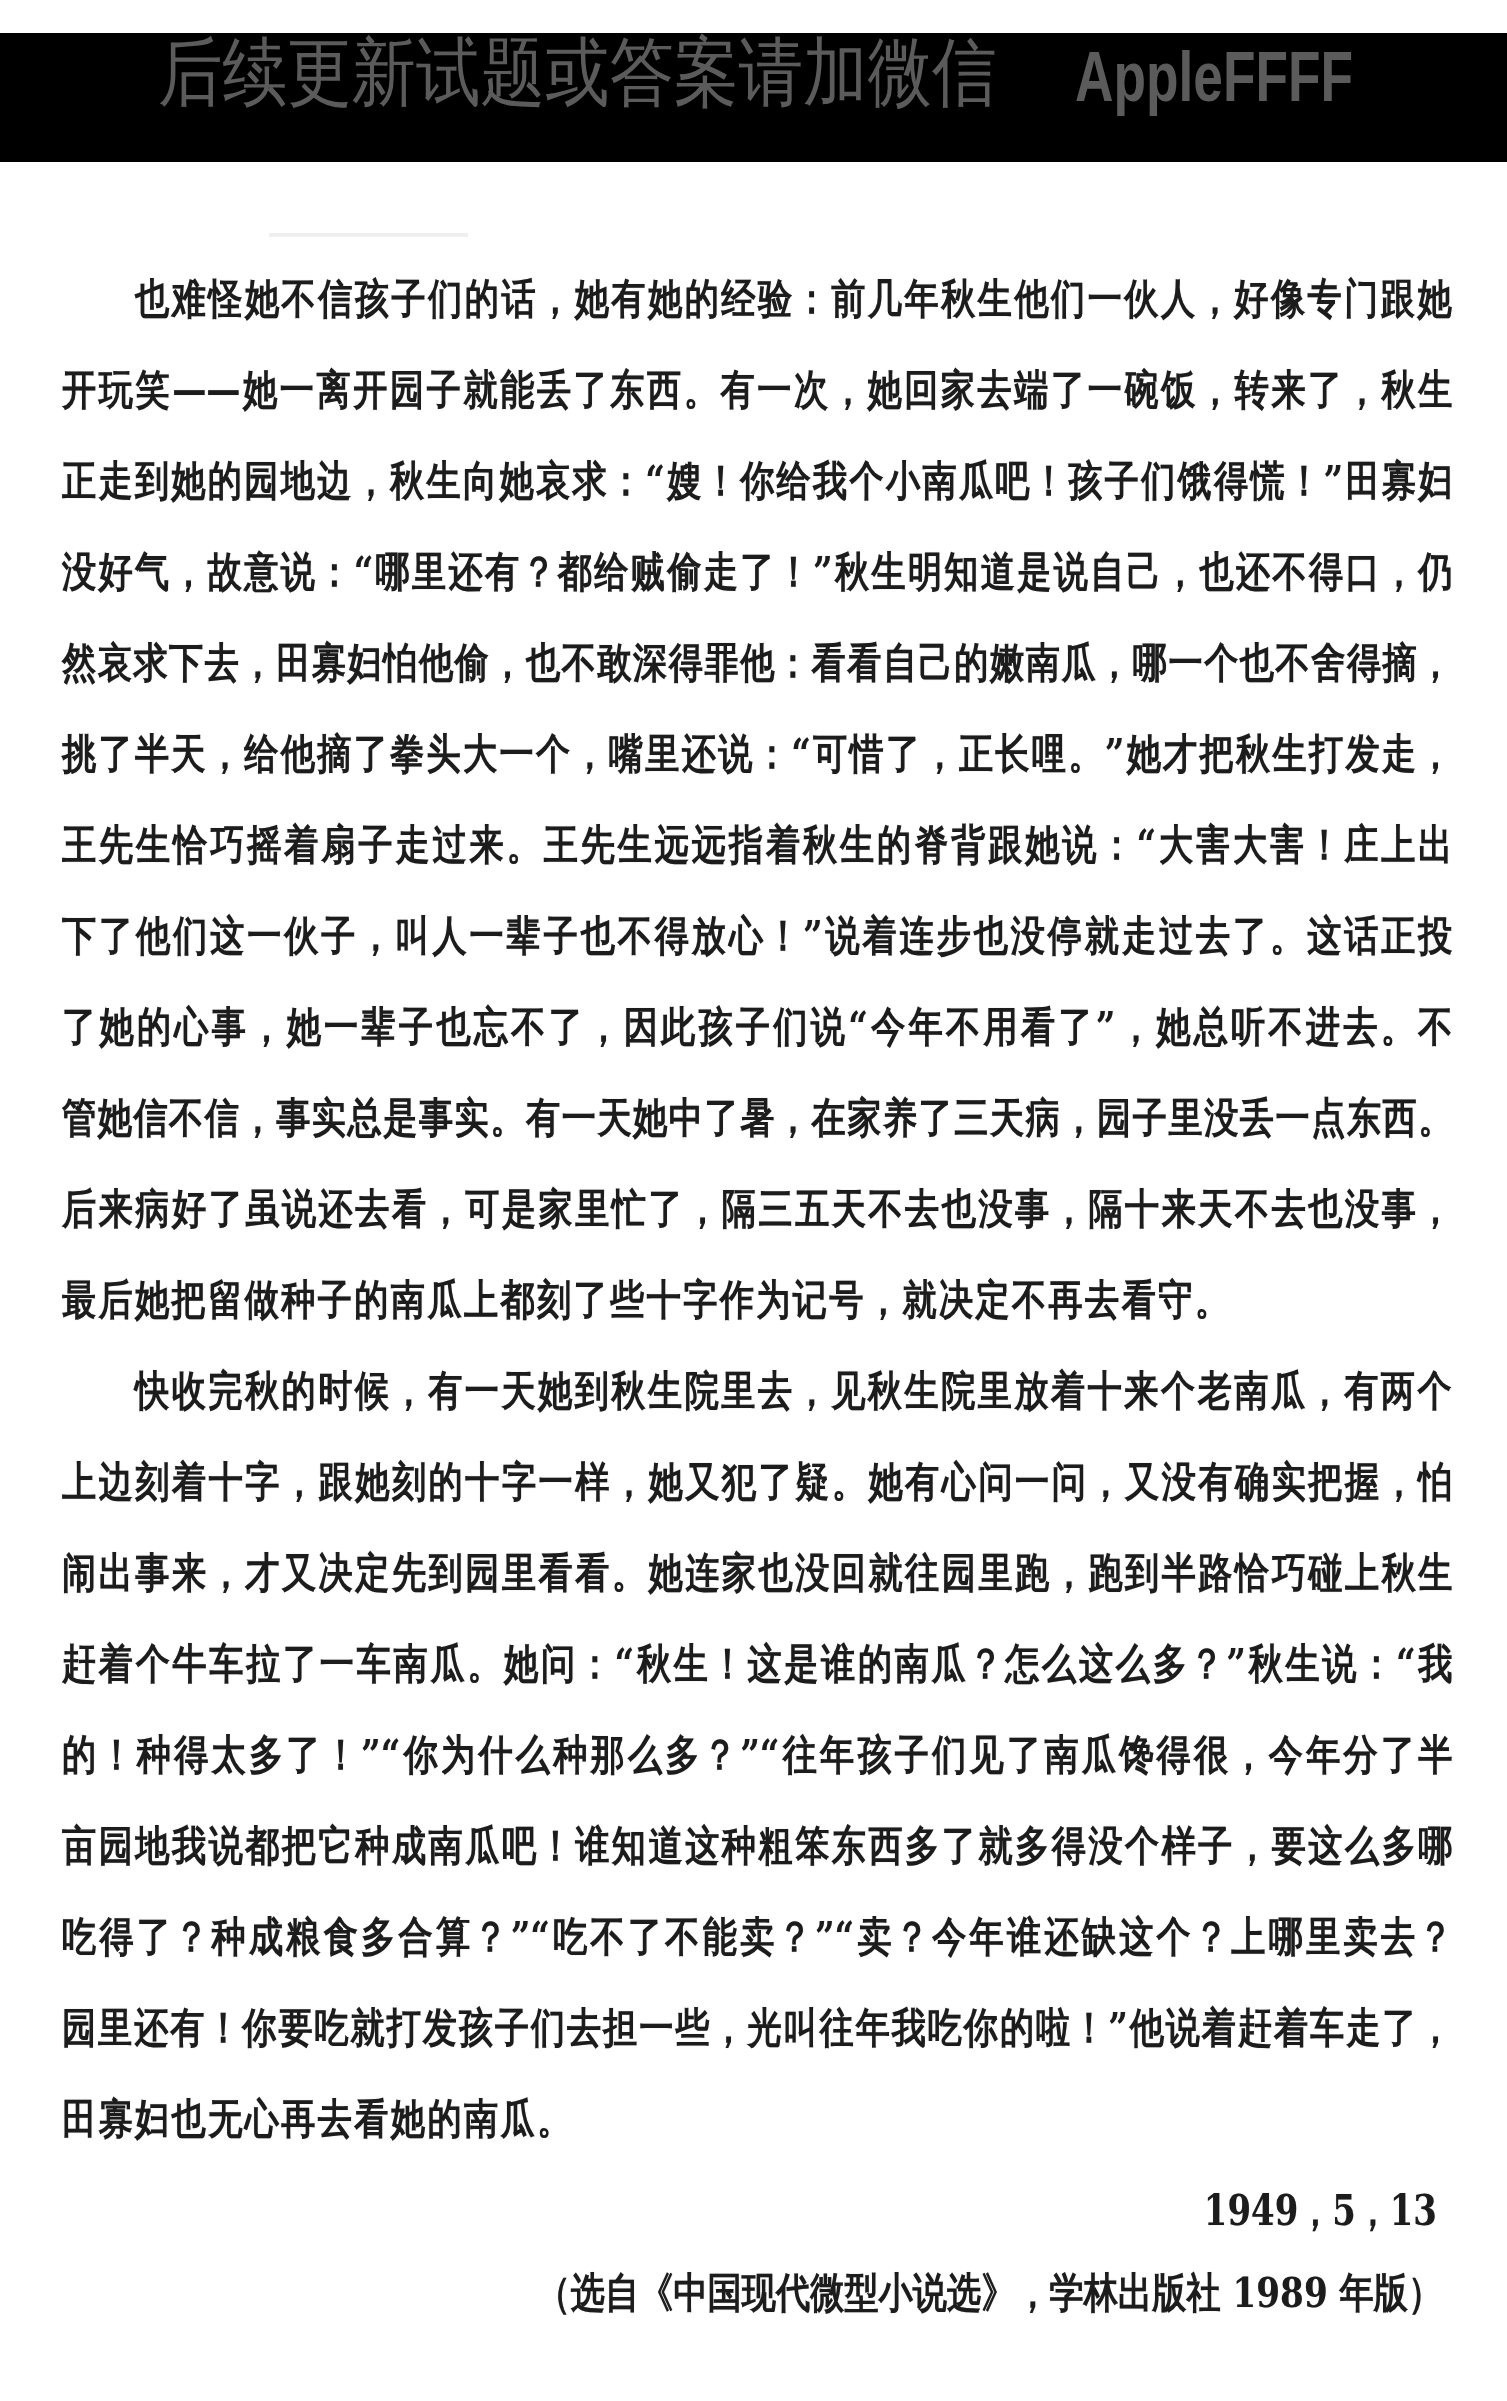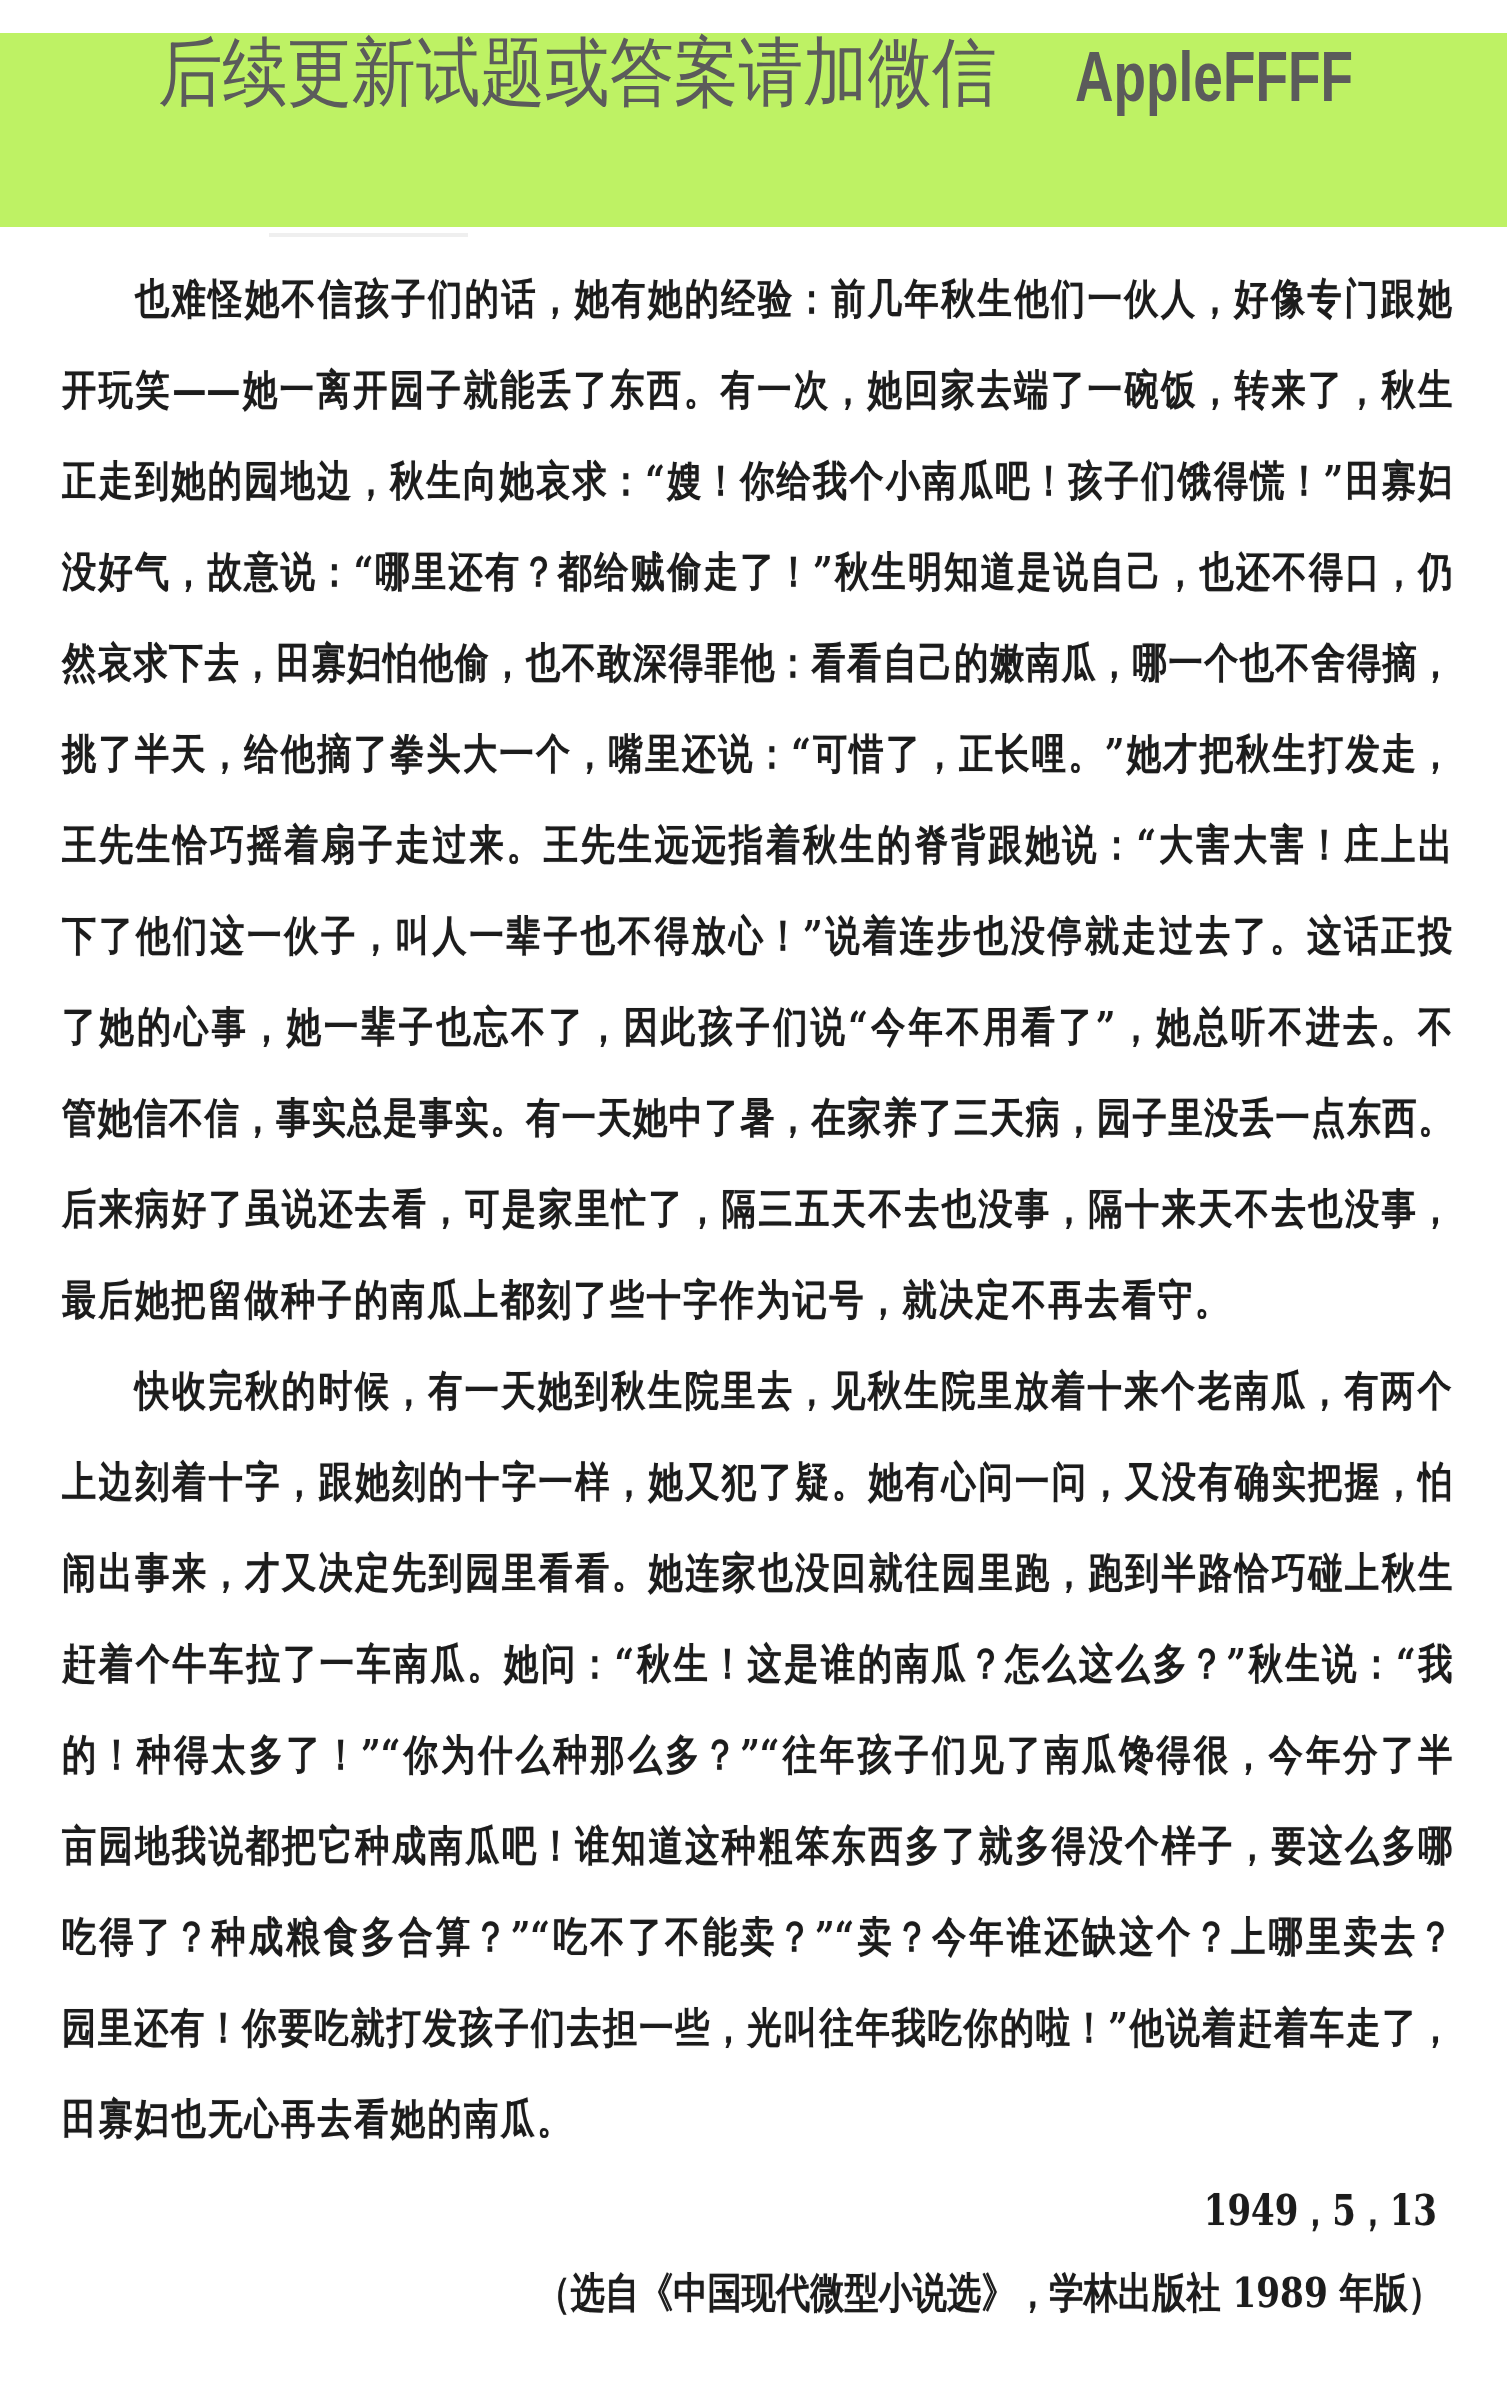--- a/index.html
+++ b/index.html
@@ -12,22 +12,22 @@
       height: 2401px;
       position: relative;
       overflow: hidden;
     }
     
     .wm-bar {
       position: absolute;
       left: 0;
       top: 33px;
       width: 1507px;
-      height: 194px;
-      background: #bef264;
+      height: 129px;
+      background: #000000;
       overflow: hidden;
     }
     .wm-cn {
       position: absolute;
       left: 158px;
       top: -4.3px;
       height: 86px;
       line-height: 86px;
       font-family: "DejaVu Sans", sans-serif;
       font-size: 75px;

